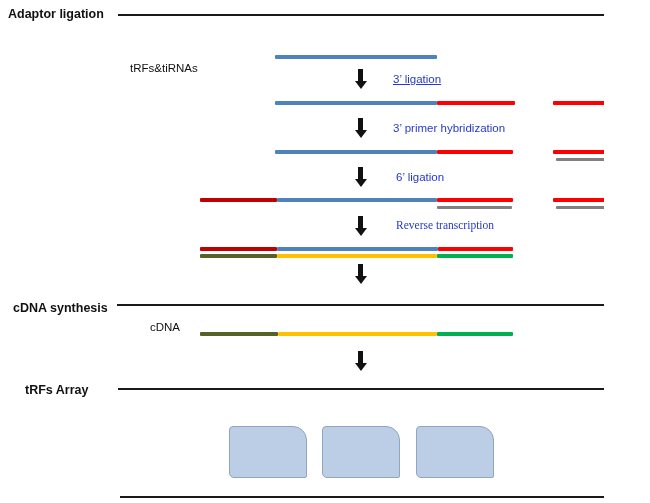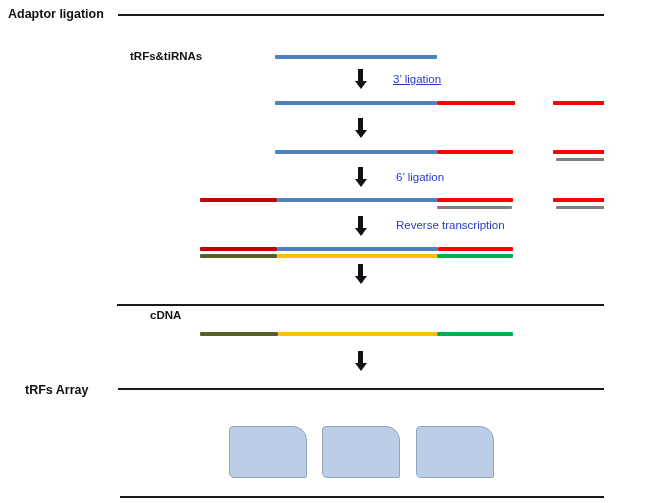--- a/index.html
+++ b/index.html
@@ -11,22 +11,23 @@
     overflow:hidden;
     text-align:right;
   }
   .sec-label{
     position:absolute;
     font-size:12.5px;font-weight:bold;color:#111;
     white-space:nowrap;
   }
   .mol-label{
     position:absolute;
-    font-size:11.5px;font-weight:bold;color:#111;
+    font-size:11.5px;font-weight:normal;color:#111;
     white-space:nowrap;
+    margin-top:12px;
   }
   .step-label{
     position:absolute;
     font-size:11.5px;color:#2639C8;
     white-space:nowrap;
   }
   .hline{
     position:absolute;height:2px;background:#1a1a1a;
   }
   .seg{
@@ -71,20 +72,21 @@
   <div class="step-label" style="left: 393px; top: 73px; color: rgb(38, 57, 200); text-decoration: underline;">3’ ligation</div>
 
   <div class="seg" style="left: 275px; top: 101px; width: 162px; background-color: rgb(79, 129, 189);"></div>
   <div class="seg" style="left: 437px; top: 101px; width: 78px; background-color: rgb(255, 0, 0);"></div>
   <div class="seg" style="left: 553px; top: 101px; width: 80px; background-color: rgb(255, 0, 0);"></div>
 
   <div class="arrow" style="left:354px;top:118px">
     <div class="shaft"></div>
     <div class="head"></div>
   </div>
+  <div class="step-label" style="left: 393px; top: 122px; color: rgb(38, 57, 200);">3’ primer hybridization</div>
 
   <div class="seg" style="left: 275px; top: 150px; width: 162px; background-color: rgb(79, 129, 189);"></div>
   <div class="seg" style="left: 437px; top: 150px; width: 76px; background-color: rgb(255, 0, 0);"></div>
   <div class="seg" style="left: 553px; top: 150px; width: 80px; background-color: rgb(255, 0, 0);"></div>
   <div class="seg thin" style="left: 556px; top: 158px; width: 77px; background-color: rgb(128, 128, 128);"></div>
 
   <div class="arrow" style="left:354px;top:167px">
     <div class="shaft"></div>
     <div class="head"></div>
   </div>
@@ -94,34 +96,35 @@
   <div class="seg" style="left: 277px; top: 198px; width: 160px; background-color: rgb(79, 129, 189);"></div>
   <div class="seg" style="left: 437px; top: 198px; width: 76px; background-color: rgb(255, 0, 0);"></div>
   <div class="seg thin" style="left: 437px; top: 206px; width: 75px; background-color: rgb(128, 128, 128);"></div>
   <div class="seg" style="left: 553px; top: 198px; width: 80px; background-color: rgb(255, 0, 0);"></div>
   <div class="seg thin" style="left: 556px; top: 206px; width: 77px; background-color: rgb(128, 128, 128);"></div>
 
   <div class="arrow" style="left:354px;top:216px">
     <div class="shaft"></div>
     <div class="head"></div>
   </div>
-  <div class="step-label" style="left: 396px; top: 219px; color: rgb(38, 57, 200);">Reverse transcription</div>
+  <div class="step-label" style="left: 396px; top: 219px; color: rgb(38, 57, 200); font-family: Liberation Serif, serif;">Reverse transcription</div>
 
   <div class="seg" style="left: 200px; top: 247px; width: 77px; background-color: rgb(192, 0, 0);"></div>
   <div class="seg" style="left: 277px; top: 247px; width: 161px; background-color: rgb(79, 129, 189);"></div>
   <div class="seg" style="left: 438px; top: 247px; width: 75px; background-color: rgb(255, 0, 0);"></div>
   <div class="seg" style="left: 200px; top: 254px; width: 77px; background-color: rgb(85, 98, 39);"></div>
   <div class="seg" style="left: 277px; top: 254px; width: 160px; background-color: rgb(255, 192, 0);"></div>
   <div class="seg" style="left: 437px; top: 254px; width: 76px; background-color: rgb(0, 176, 80);"></div>
 
   <div class="arrow" style="left:354px;top:264px">
     <div class="shaft"></div>
     <div class="head"></div>
   </div>
 
+  <div class="sec-label" style="left:13px;top:301px">cDNA synthesis</div>
   <div class="hline" style="left:117px;top:304px;width:523px"></div>
 
   <div class="mol-label" style="left:150px;top:309px">cDNA</div>
   <div class="seg" style="left: 200px; top: 332px; width: 78px; background-color: rgb(85, 98, 39);"></div>
   <div class="seg" style="left: 278px; top: 332px; width: 159px; background-color: rgb(255, 192, 0);"></div>
   <div class="seg" style="left: 437px; top: 332px; width: 76px; background-color: rgb(0, 176, 80);"></div>
 
   <div class="arrow" style="left:354px;top:351px">
     <div class="shaft"></div>
     <div class="head"></div>

